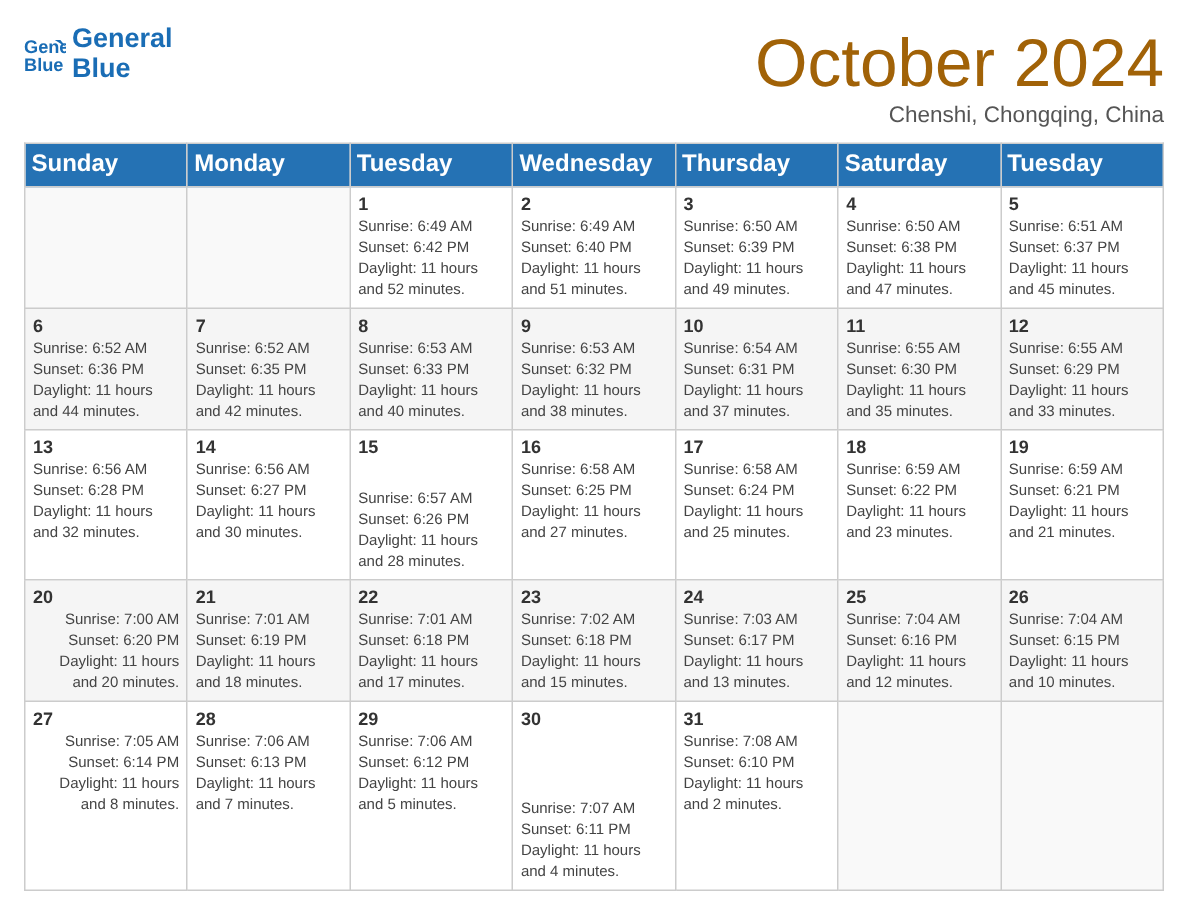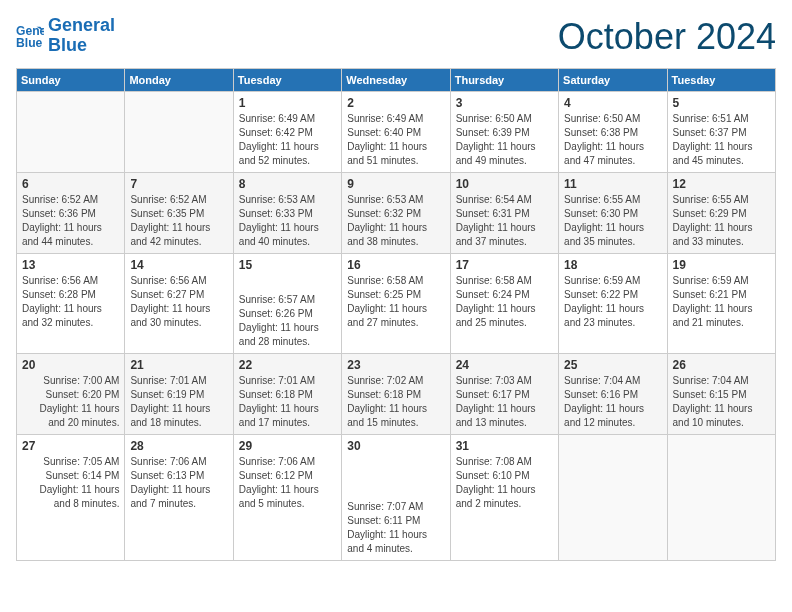--- a/index.html
+++ b/index.html
@@ -31,37 +31,37 @@
       color: #1a6db5;
     }
     .logo-icon {
       width: 28px;
       height: 28px;
     }
     .title-block {
       text-align: right;
     }
     .month-title {
-      font-size: 36px;
+      font-size: 45px;
       font-weight: 300;
-      color: #0c4a6e;
+      color: #a16207;
     }
     .subtitle {
       font-size: 15px;
       color: #555;
     }
     table {
       width: 100%;
       border-collapse: collapse;
       table-layout: fixed;
     }
     thead tr th {
       background-color: #2572b4;
       color: white;
-      font-size: 11px;
+      font-size: 16px;
       font-weight: bold;
       padding: 5px 4px;
       text-align: left;
       border: 1px solid #ccc;
     }
     tbody tr td {
       border: 1px solid #ccc;
       vertical-align: top;
       padding: 4px 5px;
       font-size: 10px;
@@ -99,20 +99,21 @@
     </svg>
     <div>
       <div class="logo-text">
         <span>General</span><br>
         <span>Blue</span>
       </div>
     </div>
   </div>
   <div class="title-block">
     <div class="month-title">October 2024</div>
+    <div class="subtitle">Chenshi, Chongqing, China</div>
   </div>
 </div>
 
 <table>
   <thead>
     <tr id="thead-row">
         <th>Sunday</th>
         <th>Monday</th>
         <th>Tuesday</th>
         <th>Wednesday</th>

